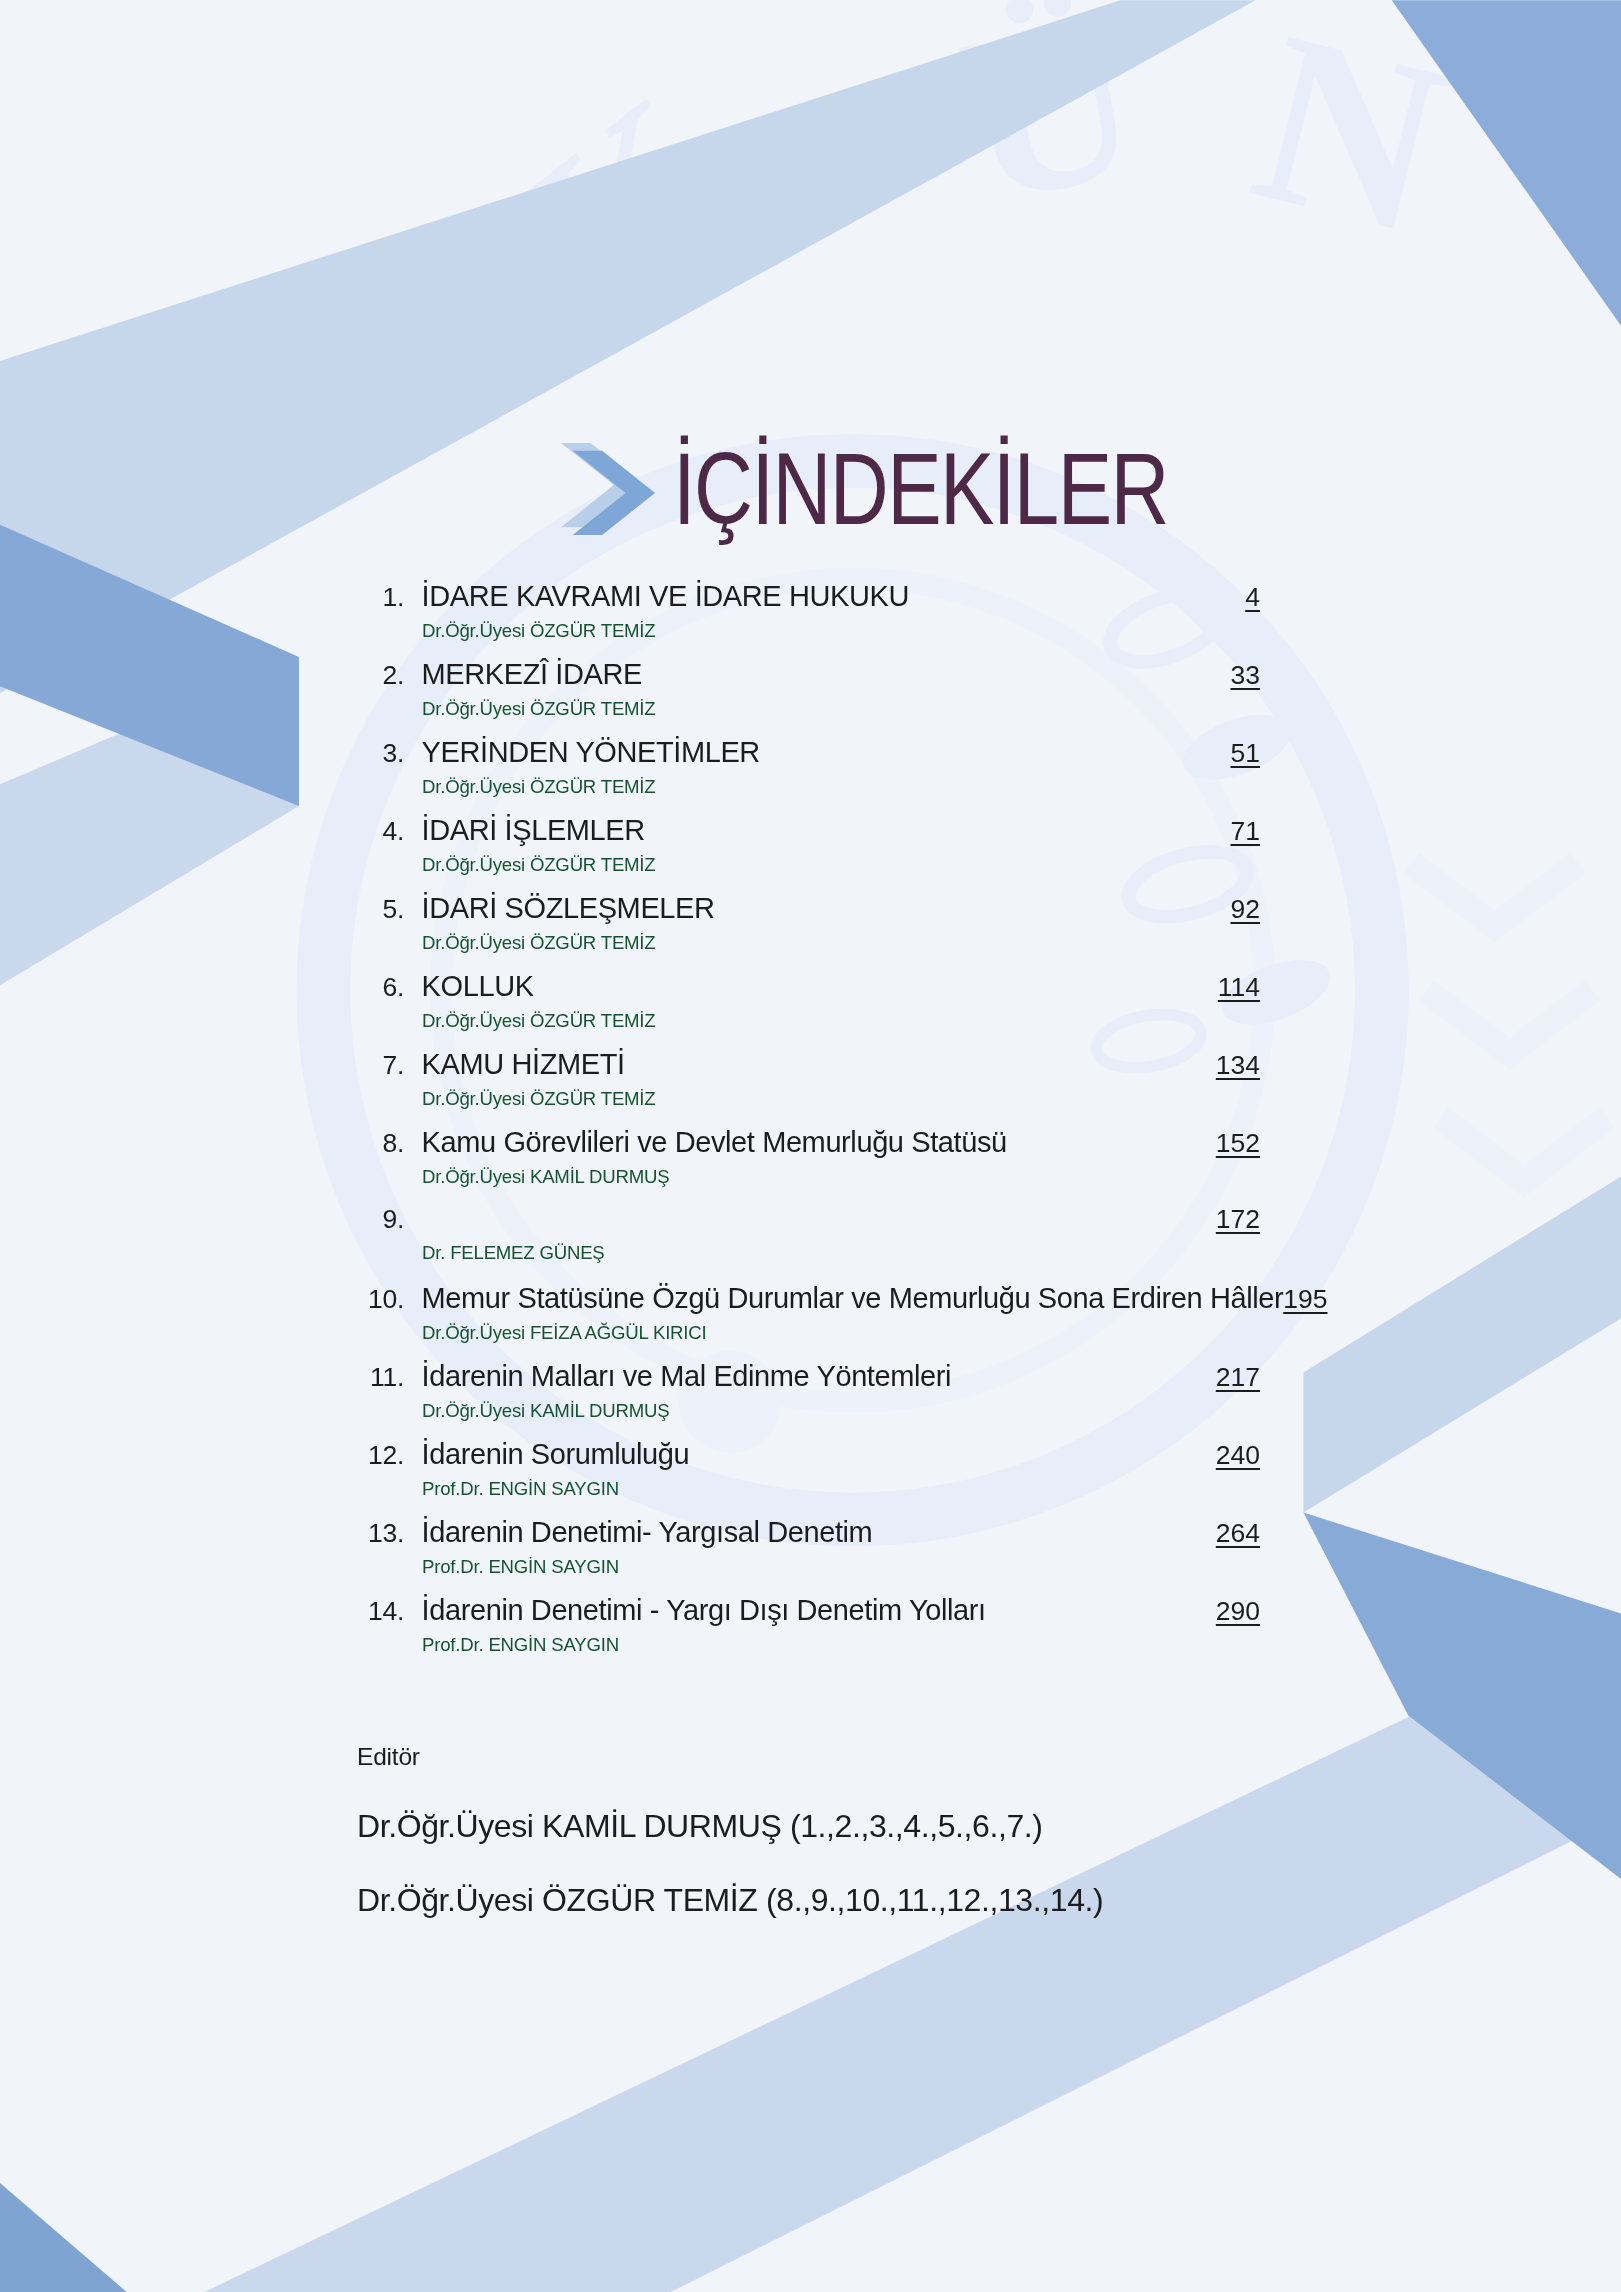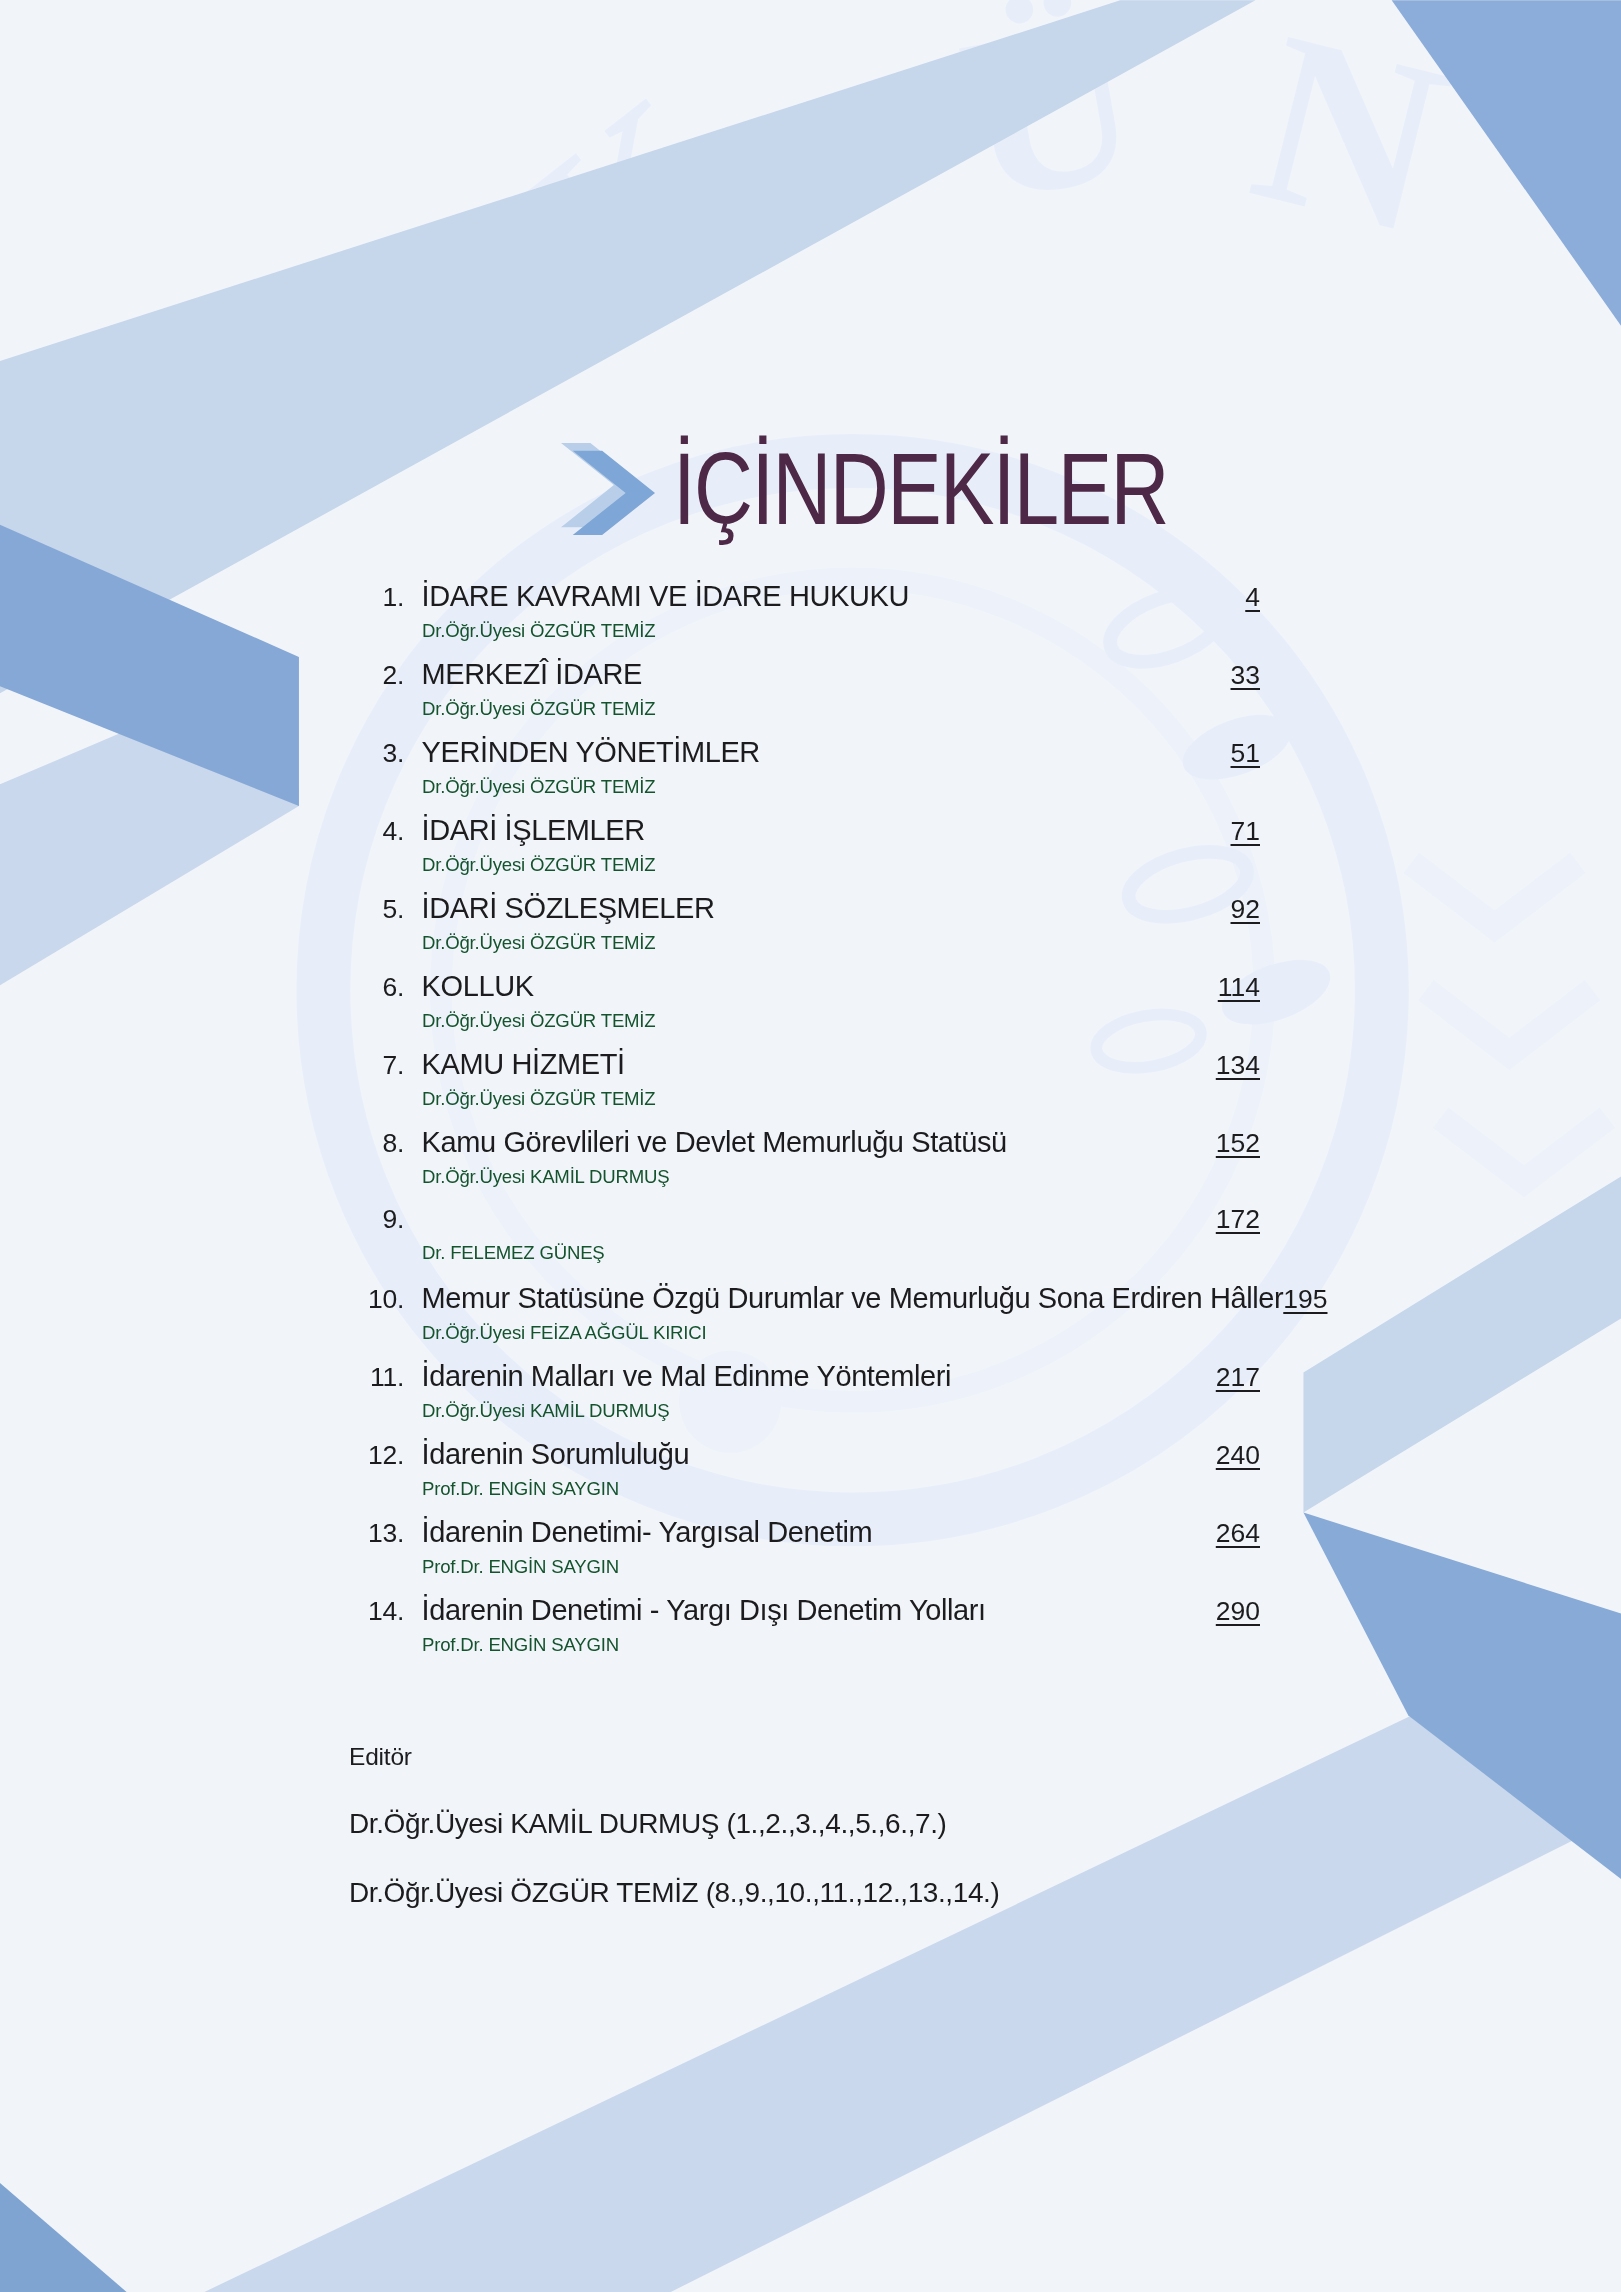--- a/index.html
+++ b/index.html
@@ -44,23 +44,23 @@
   .pg{
     margin-left:auto;font-size:26.5px;
     text-decoration:underline;text-underline-offset:3.9px;
   }
   .author{
     margin-left:61px;margin-top:6.9px;
     font-size:18.6px;letter-spacing:-0.2px;color:#14532d;
   }
 
   
-  .editor{position:absolute;left:349px;top:1743px;}
+  .editor{position:absolute;left:357px;top:1743px;}
   .ed-h{font-size:24.5px;letter-spacing:-0.2px;}
-  .ed-l{font-size:28px;letter-spacing:-0.4px;margin-top:37px;white-space:nowrap;}
+  .ed-l{font-size:32px;letter-spacing:-0.4px;margin-top:37px;white-space:nowrap;}
 </style>
 </head>
 <body>
 
 <div class="page">
 
   <svg class="decor" viewBox="0 0 1654 2339" xmlns="http://www.w3.org/2000/svg" aria-hidden="true">
 
     <g>
       <circle cx="870" cy="1010" r="540" fill="none" stroke="#e8eef9" stroke-width="55"></circle>

